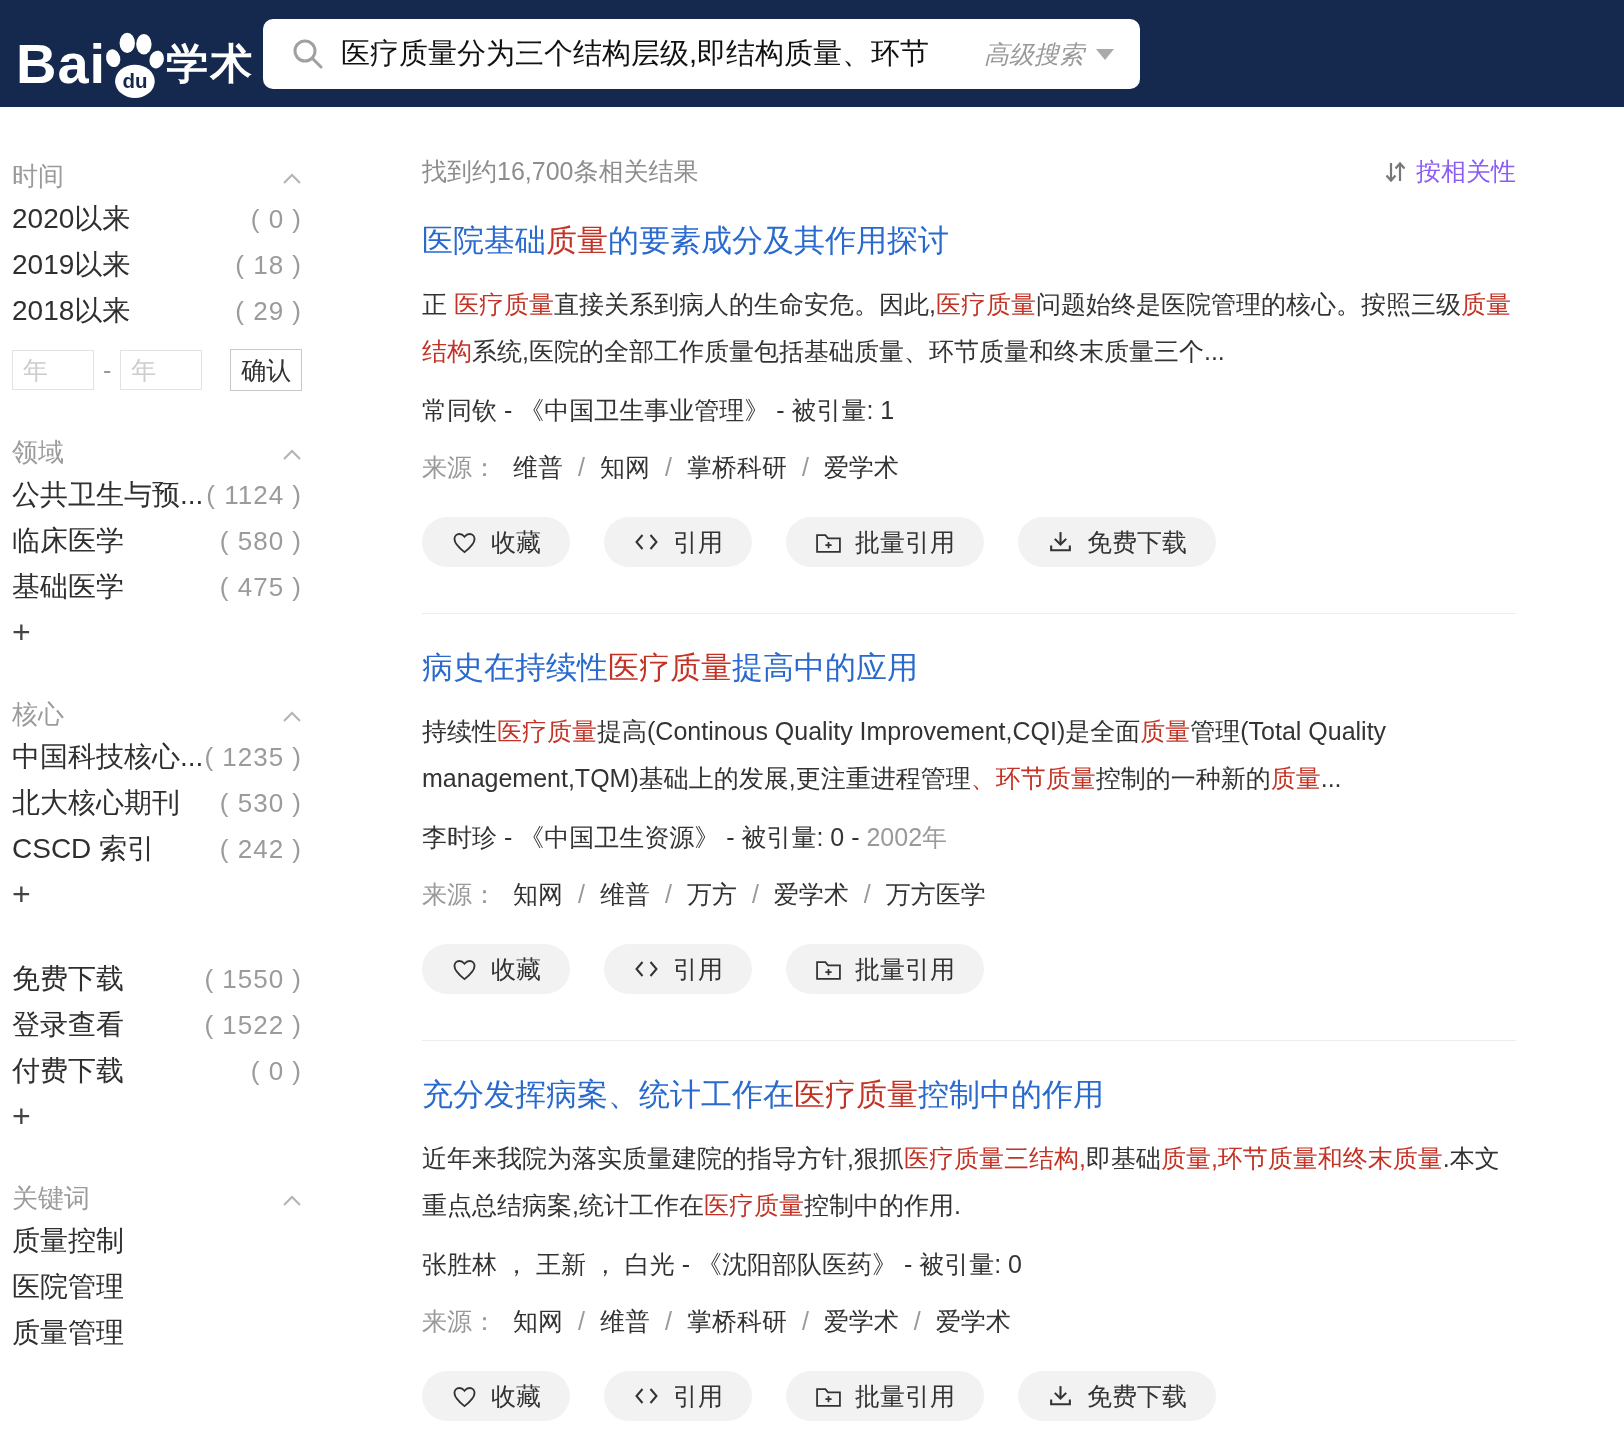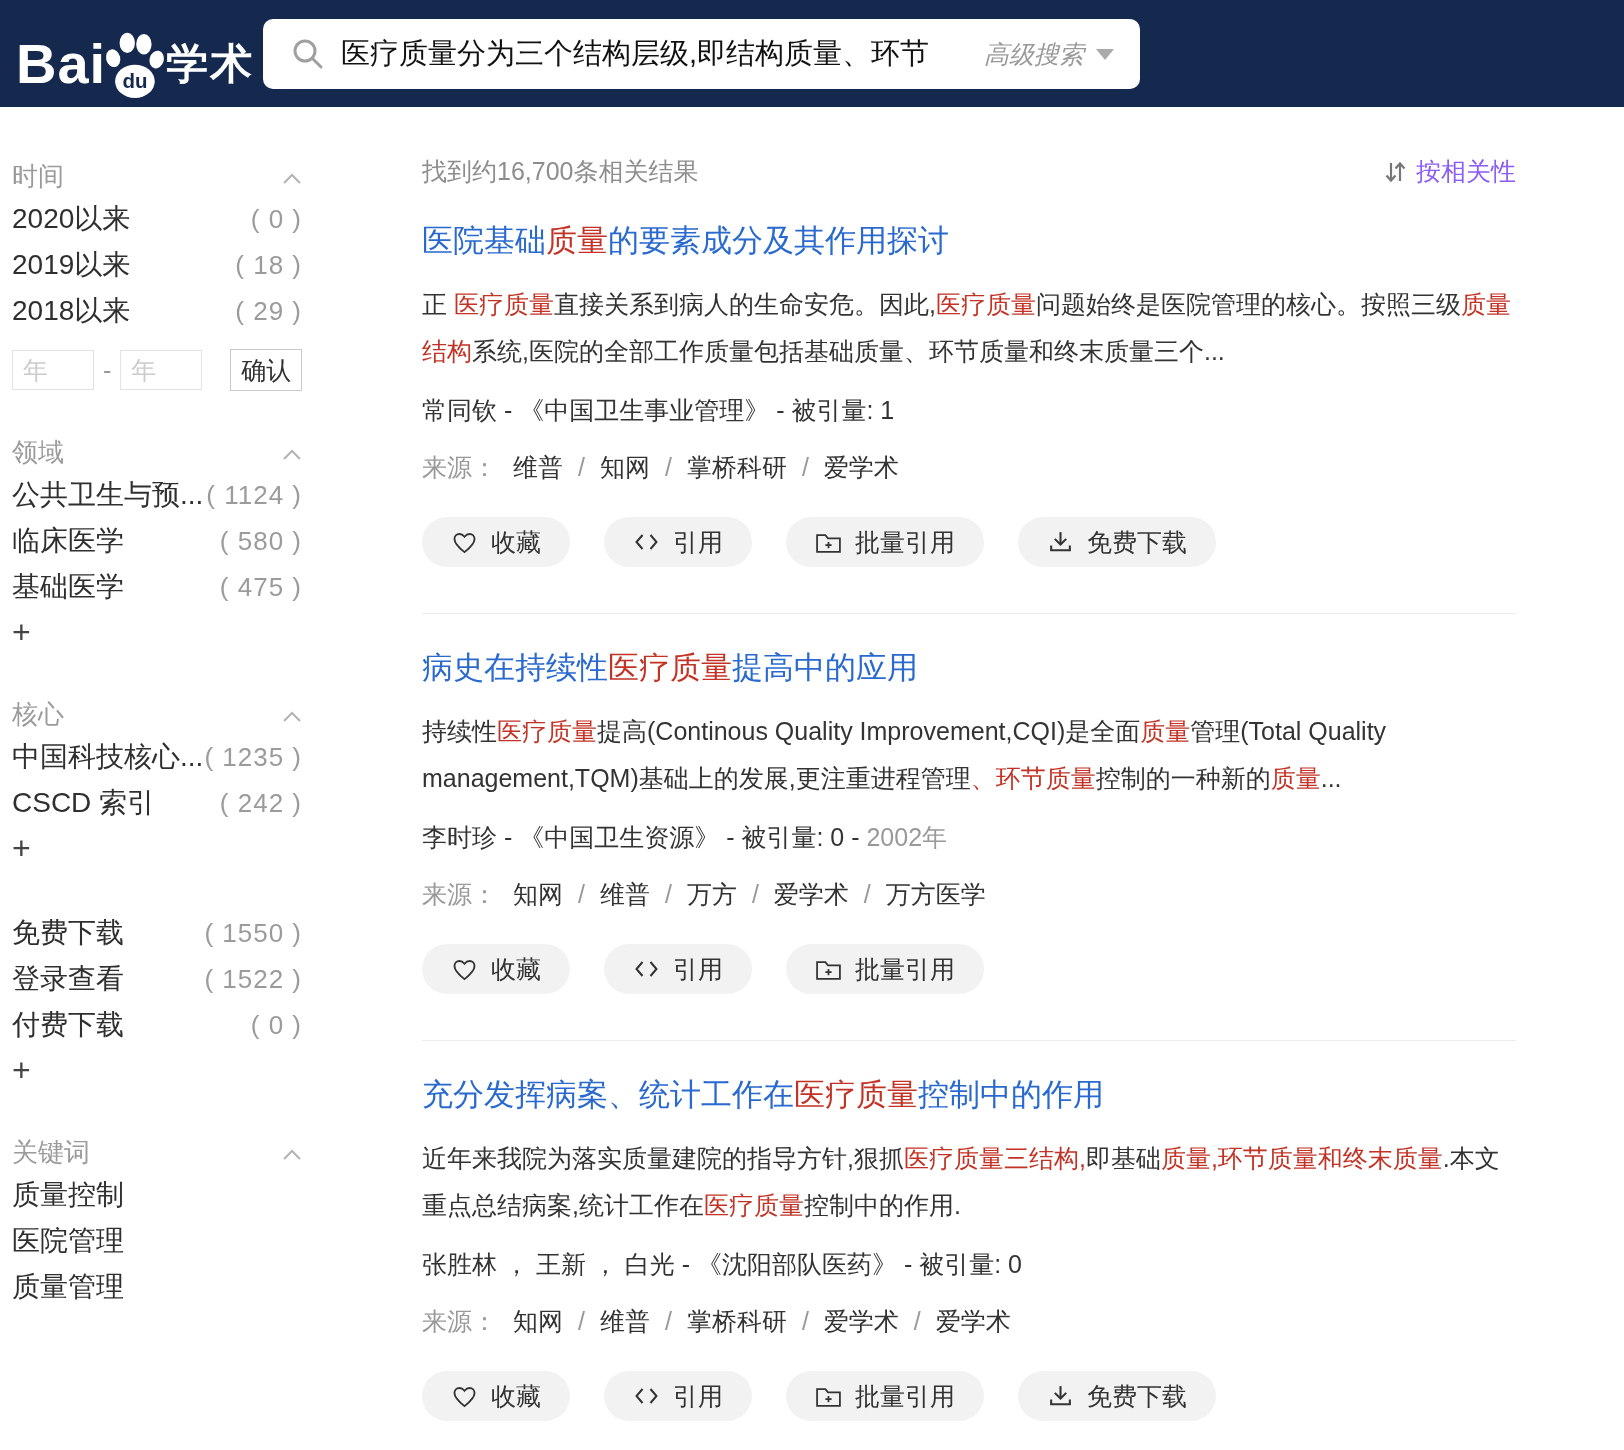--- a/index.html
+++ b/index.html
@@ -147,20 +147,24 @@
           <span>核心</span>
           <span><svg width="20" height="13" viewBox="0 0 20 13">
               <polyline points="2,11 10,3 18,11" fill="none" stroke="#b3b3b3" stroke-width="2"></polyline>
             </svg></span>
         </div>
         <div class="side-item">
           <span>中国科技核心...</span>
           <span class="side-count">( 1235 )</span>
         </div>
         <div class="side-item">
+          <span>北大核心期刊</span>
+          <span class="side-count">( 530 )</span>
+        </div>
+        <div class="side-item">
           <span>CSCD 索引</span>
           <span class="side-count">( 242 )</span>
         </div>
         <div class="more">+</div>
       </div>
       <div class="side-section">
         <div class="side-item">
           <span>免费下载</span>
           <span class="side-count">( 1550 )</span>
         </div>

